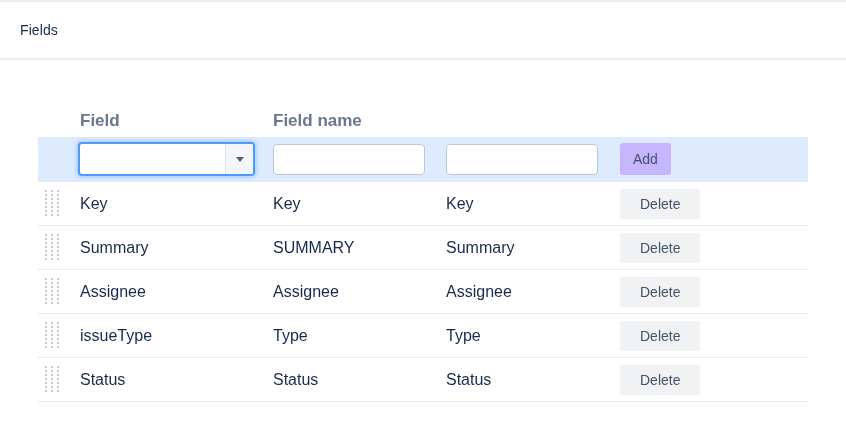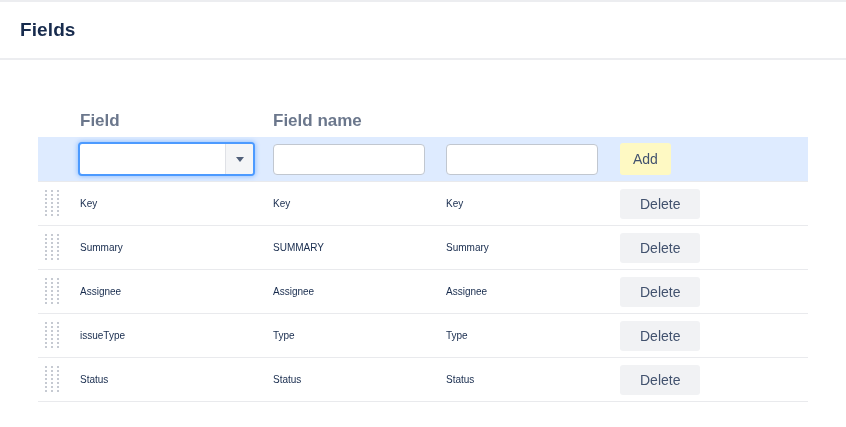--- a/index.html
+++ b/index.html
@@ -15,22 +15,22 @@
   }
   .app-header {
     height: 58px;
     display: flex;
     align-items: center;
     padding-left: 20px;
     border-bottom: 2px solid #ECEDF0;
   }
   .page-title {
     margin: 0;
-    font-size: 19px;
-    font-weight: 700;
+    font-size: 14px;
+    font-weight: 400;
     color: #172B4D;
     letter-spacing: 0.1px;
   }
   .fields-table {
     margin: 44px 38px 0 38px;
     width: 770px;
   }
   .grid-row {
     display: grid;
     grid-template-columns: 42px 193px 173px 174px 1fr;
@@ -101,34 +101,34 @@
     border: none;
     border-radius: 3px;
     cursor: pointer;
     display: inline-flex;
     align-items: center;
     justify-content: center;
   }
   .add-btn {
     height: 32px;
     padding: 0 13px;
-    background: #fef9c3;
+    background: #c4b5fd;
   }
   .delete-btn {
     height: 30px;
     padding: 0 20px;
     background: #F1F2F4;
   }
   .rows { border-top: 1px solid #E9EAED; }
   .data-row {
     height: 44px;
     border-bottom: 1px solid #E9EAED;
   }
   .cell-text {
-    font-size: 10px;
+    font-size: 16px;
     color: #172B4D;
   }
   .handle-cell { display: flex; align-items: center; }
   .drag-handle {
     display: inline-block;
     width: 16px;
     height: 29px;
     margin-left: 5px;
     cursor: grab;
     background-image: radial-gradient(circle, #C6CAD2 1px, transparent 1.4px);

